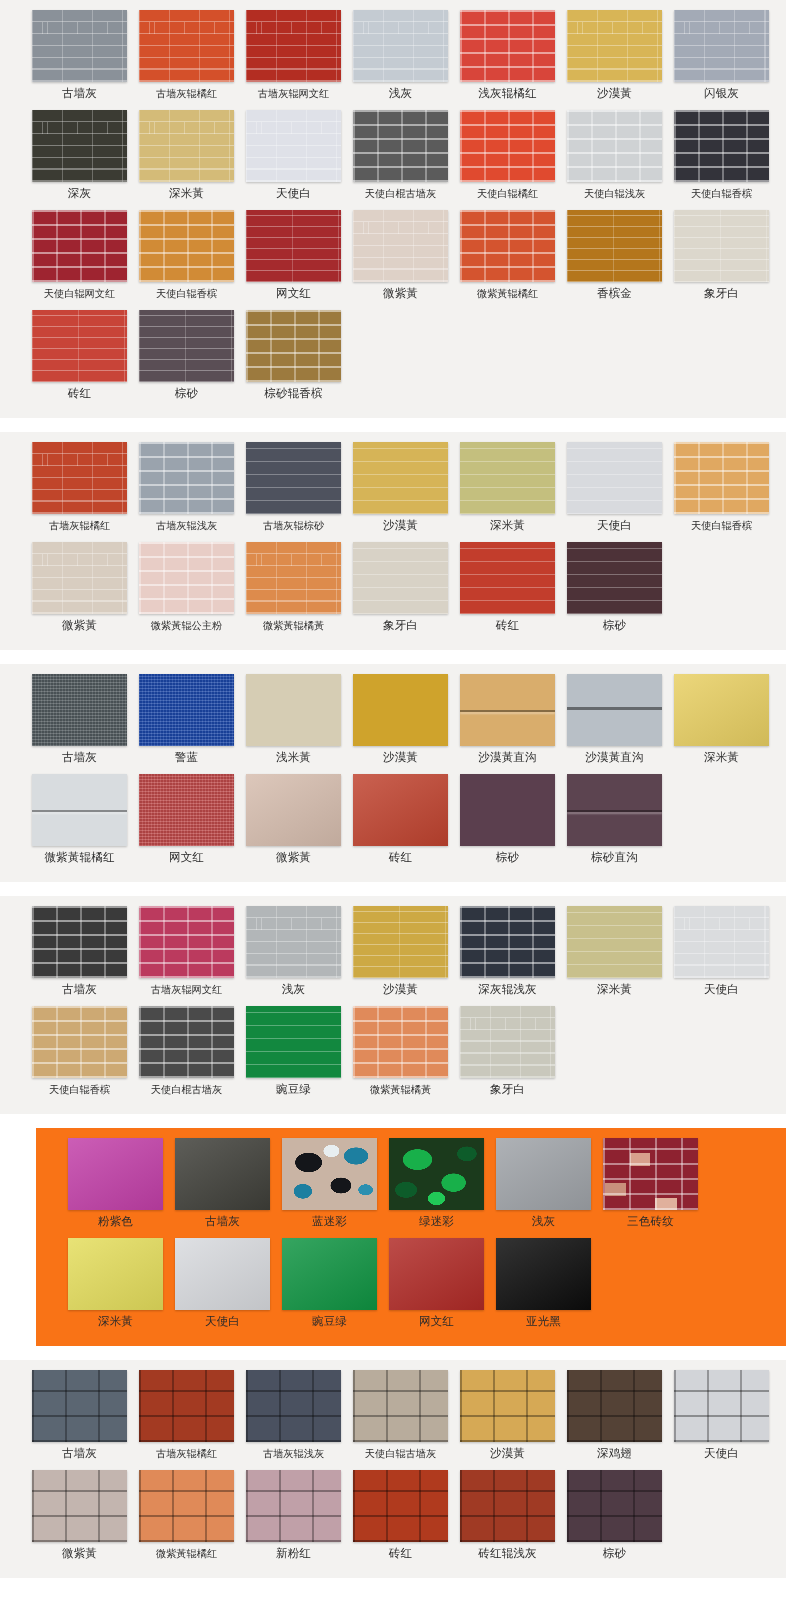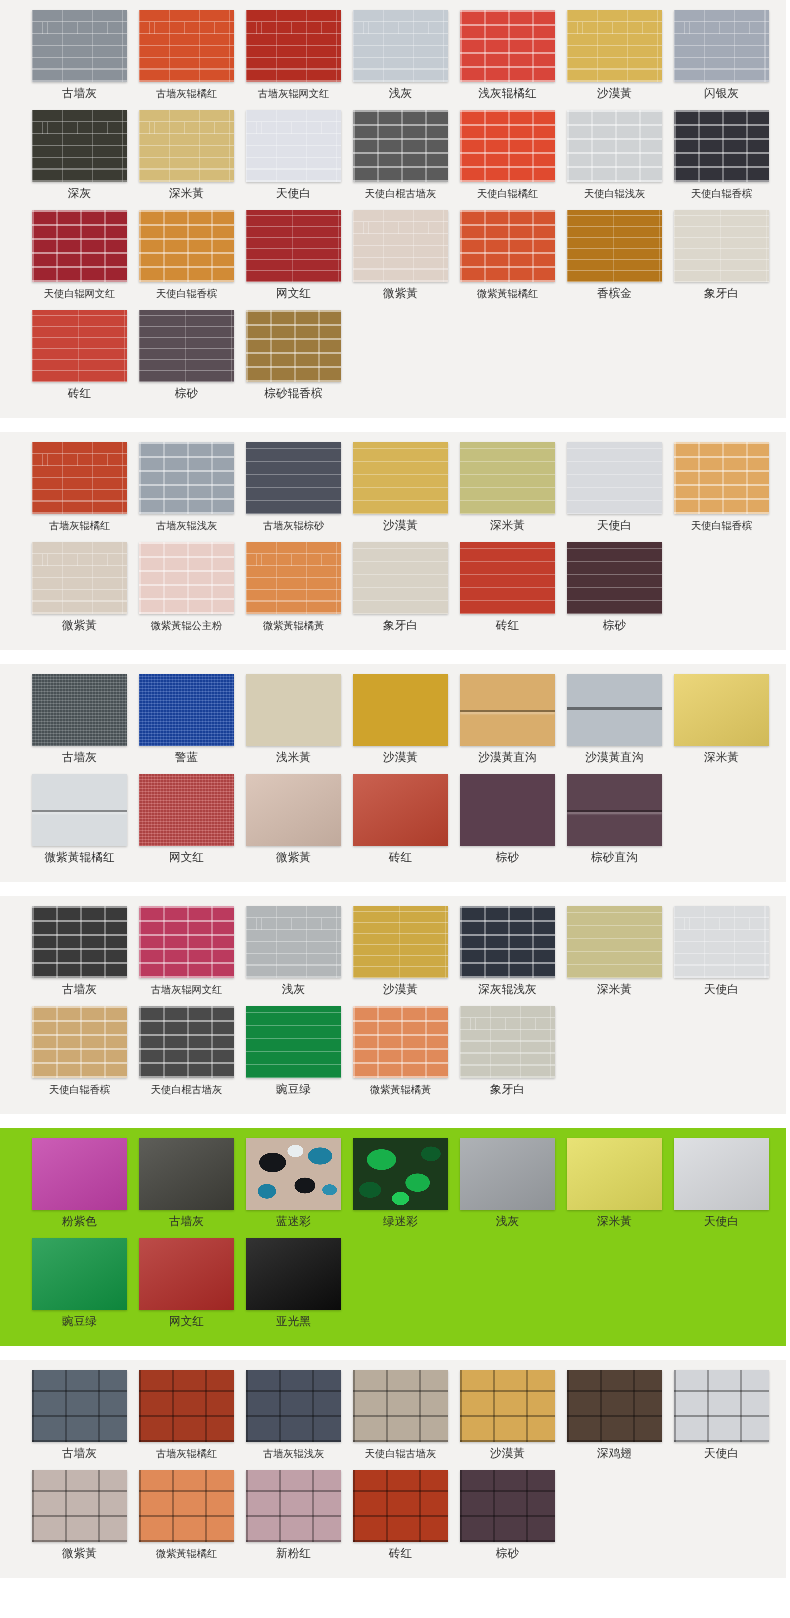--- a/index.html
+++ b/index.html
@@ -539,21 +539,21 @@
           <div class="cap small">微紫黃辊橘黃</div>
         </div>
         <div class="cell">
           <div class="sw-wrap">
             <div class="swatch tex-brick" style="background-color: rgb(201, 200, 188);"></div>
           </div>
           <div class="cap">象牙白</div>
         </div>
       </div>
     </div>
-    <div class="panel gap-after" style="background: #84cc16;">
+    <div class="panel gap-after" style="background: #f97316; margin-left: 36px;">
       <div class="grid">
         <div class="cell">
           <div class="sw-wrap">
             <div class="swatch tex-plain" style="background-color: rgb(194, 63, 168);"></div>
           </div>
           <div class="cap">粉紫色</div>
         </div>
         <div class="cell">
           <div class="sw-wrap">
             <div class="swatch tex-plain" style="background-color: rgb(63, 63, 57);"></div>
@@ -570,20 +570,26 @@
           <div class="sw-wrap">
             <div class="swatch tex-camo-green" style="background-color: rgb(27, 58, 28);"></div>
           </div>
           <div class="cap">绿迷彩</div>
         </div>
         <div class="cell">
           <div class="sw-wrap">
             <div class="swatch tex-plain" style="background-color: rgb(159, 163, 168);"></div>
           </div>
           <div class="cap">浅灰</div>
+        </div>
+        <div class="cell">
+          <div class="sw-wrap">
+            <div class="swatch tex-tri" style="background-color: rgb(142, 34, 48);"></div>
+          </div>
+          <div class="cap">三色砖纹</div>
         </div>
         <div class="cell">
           <div class="sw-wrap">
             <div class="swatch tex-plain" style="background-color: rgb(228, 221, 92);"></div>
           </div>
           <div class="cap">深米黃</div>
         </div>
         <div class="cell">
           <div class="sw-wrap">
             <div class="swatch tex-plain" style="background-color: rgb(216, 218, 222);"></div>
@@ -670,20 +676,26 @@
           <div class="sw-wrap">
             <div class="swatch tex-tile" style="background-color: rgb(192, 160, 168);"></div>
           </div>
           <div class="cap">新粉红</div>
         </div>
         <div class="cell">
           <div class="sw-wrap">
             <div class="swatch tex-tile" style="background-color: rgb(176, 58, 30);"></div>
           </div>
           <div class="cap">砖红</div>
+        </div>
+        <div class="cell">
+          <div class="sw-wrap">
+            <div class="swatch tex-tile" style="background-color: rgb(160, 58, 36);"></div>
+          </div>
+          <div class="cap">砖红辊浅灰</div>
         </div>
         <div class="cell">
           <div class="sw-wrap">
             <div class="swatch tex-tile" style="background-color: rgb(79, 59, 69);"></div>
           </div>
           <div class="cap">棕砂</div>
         </div>
       </div>
     </div>
   </div>

